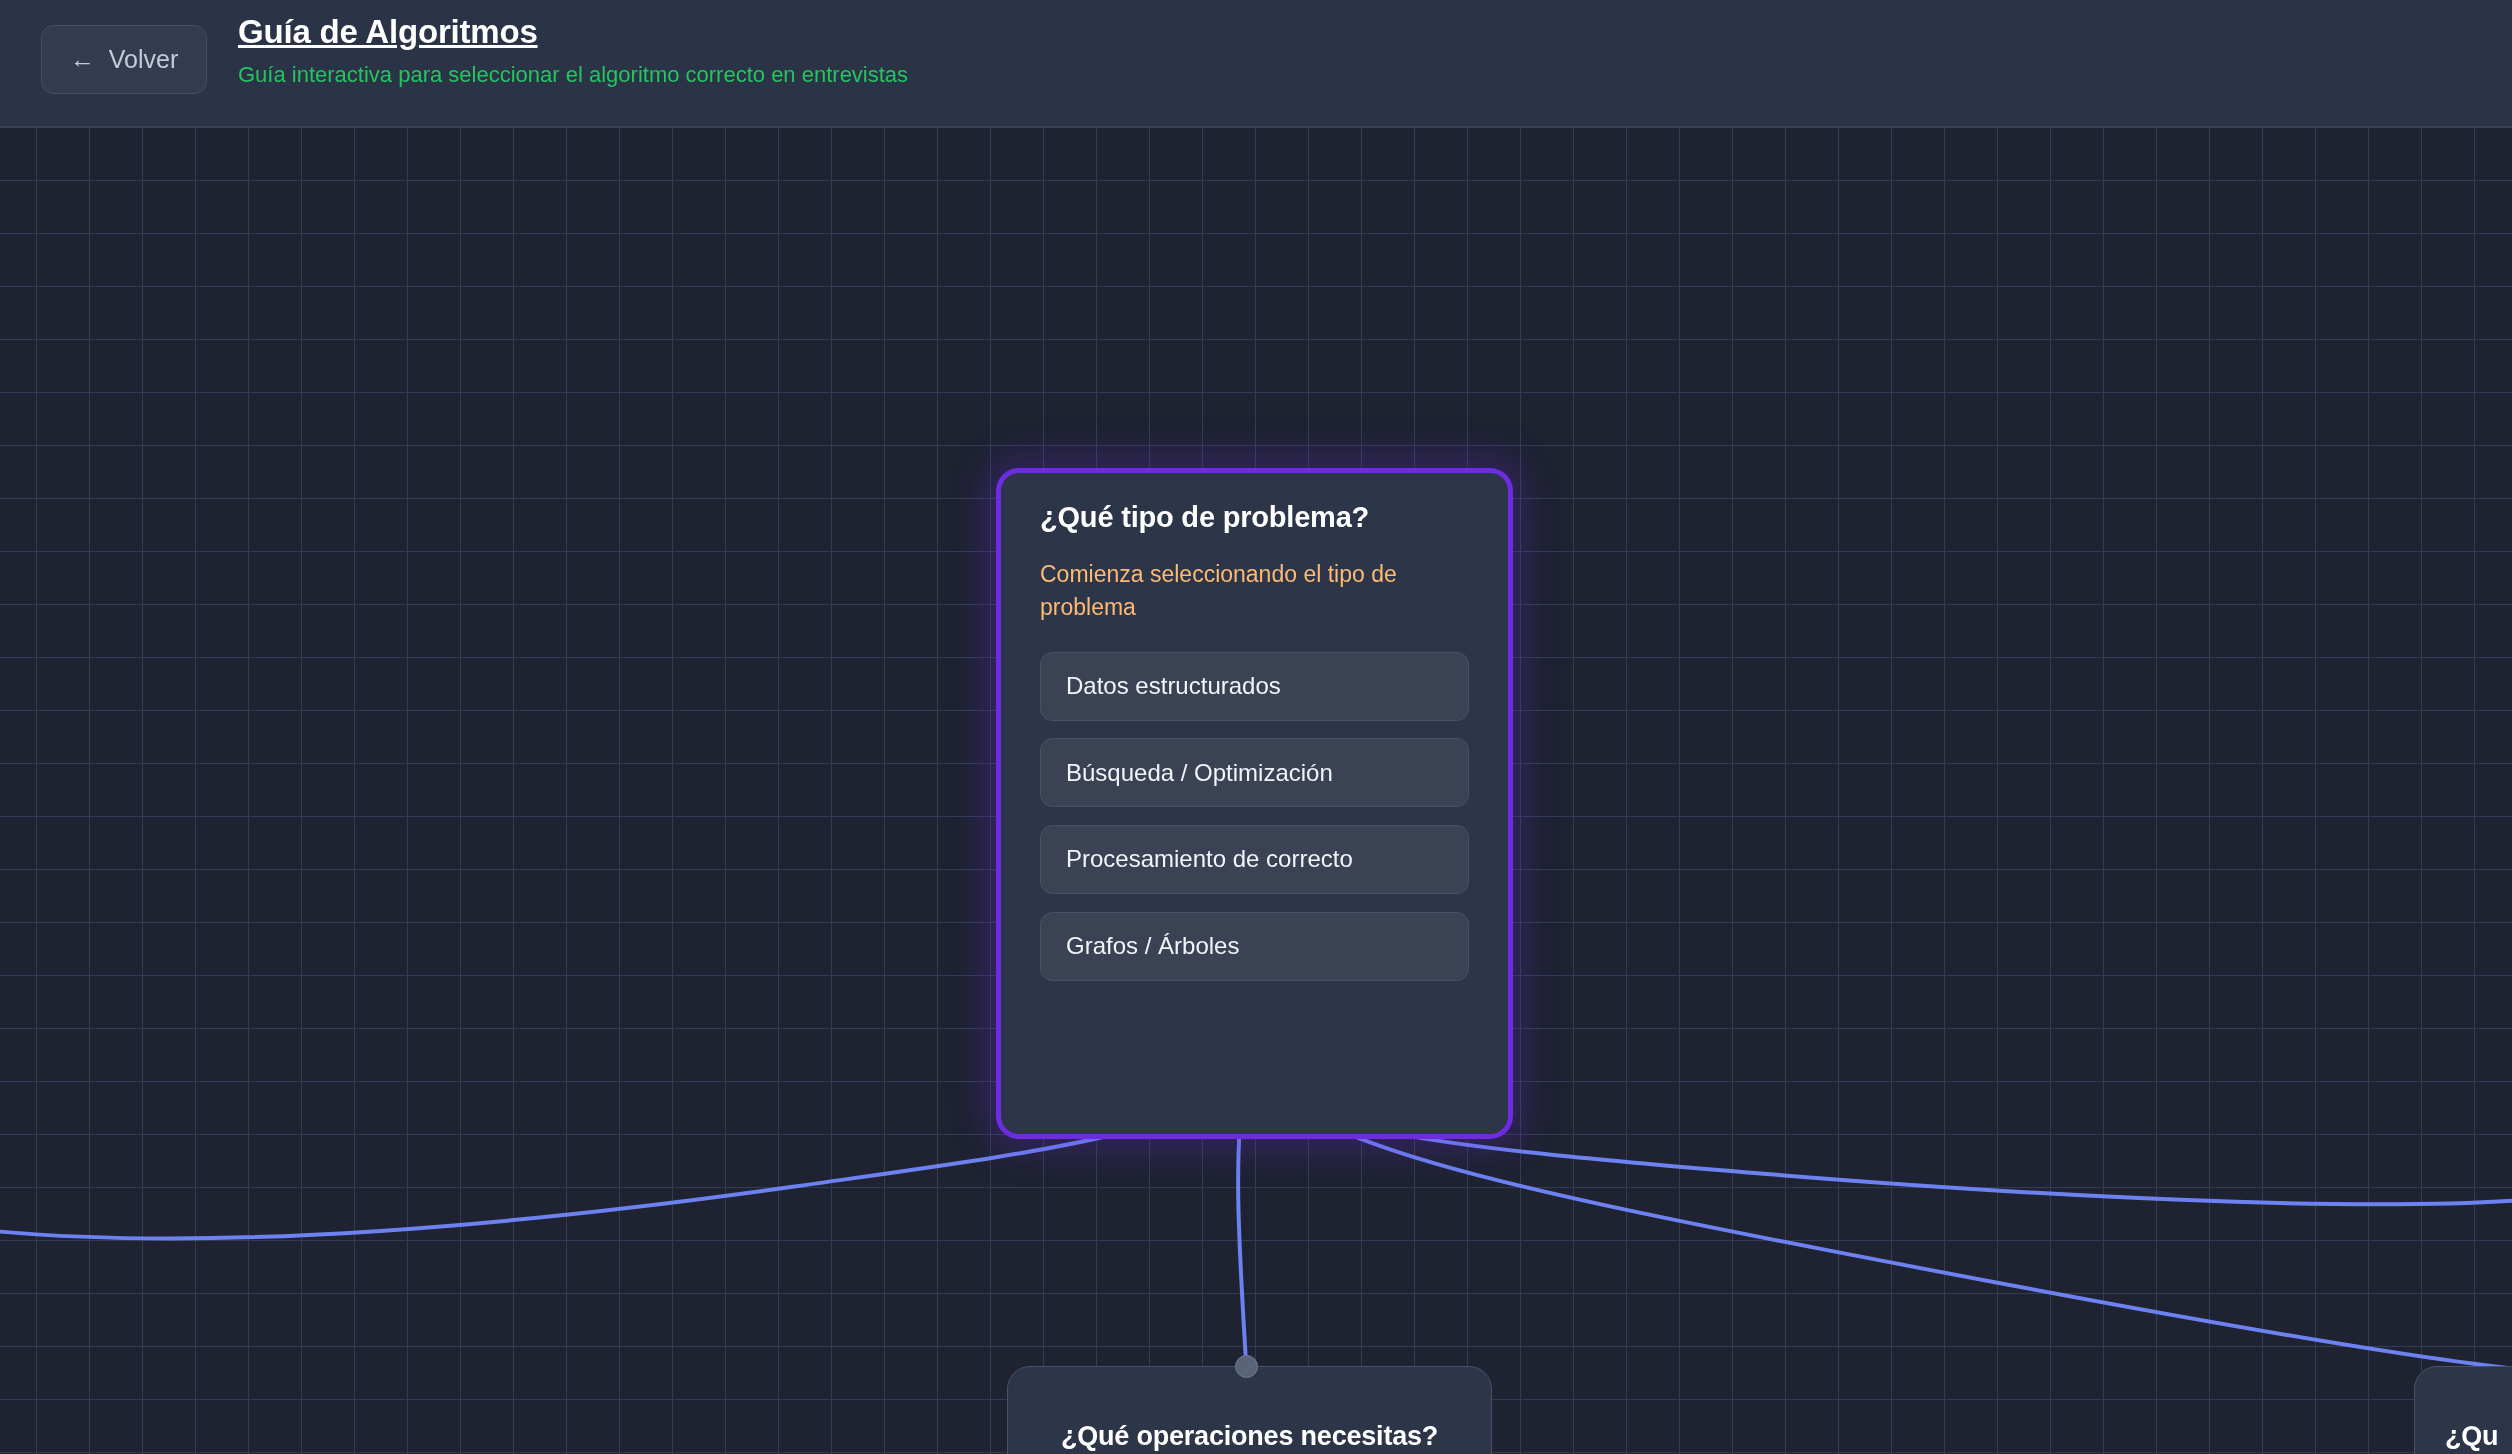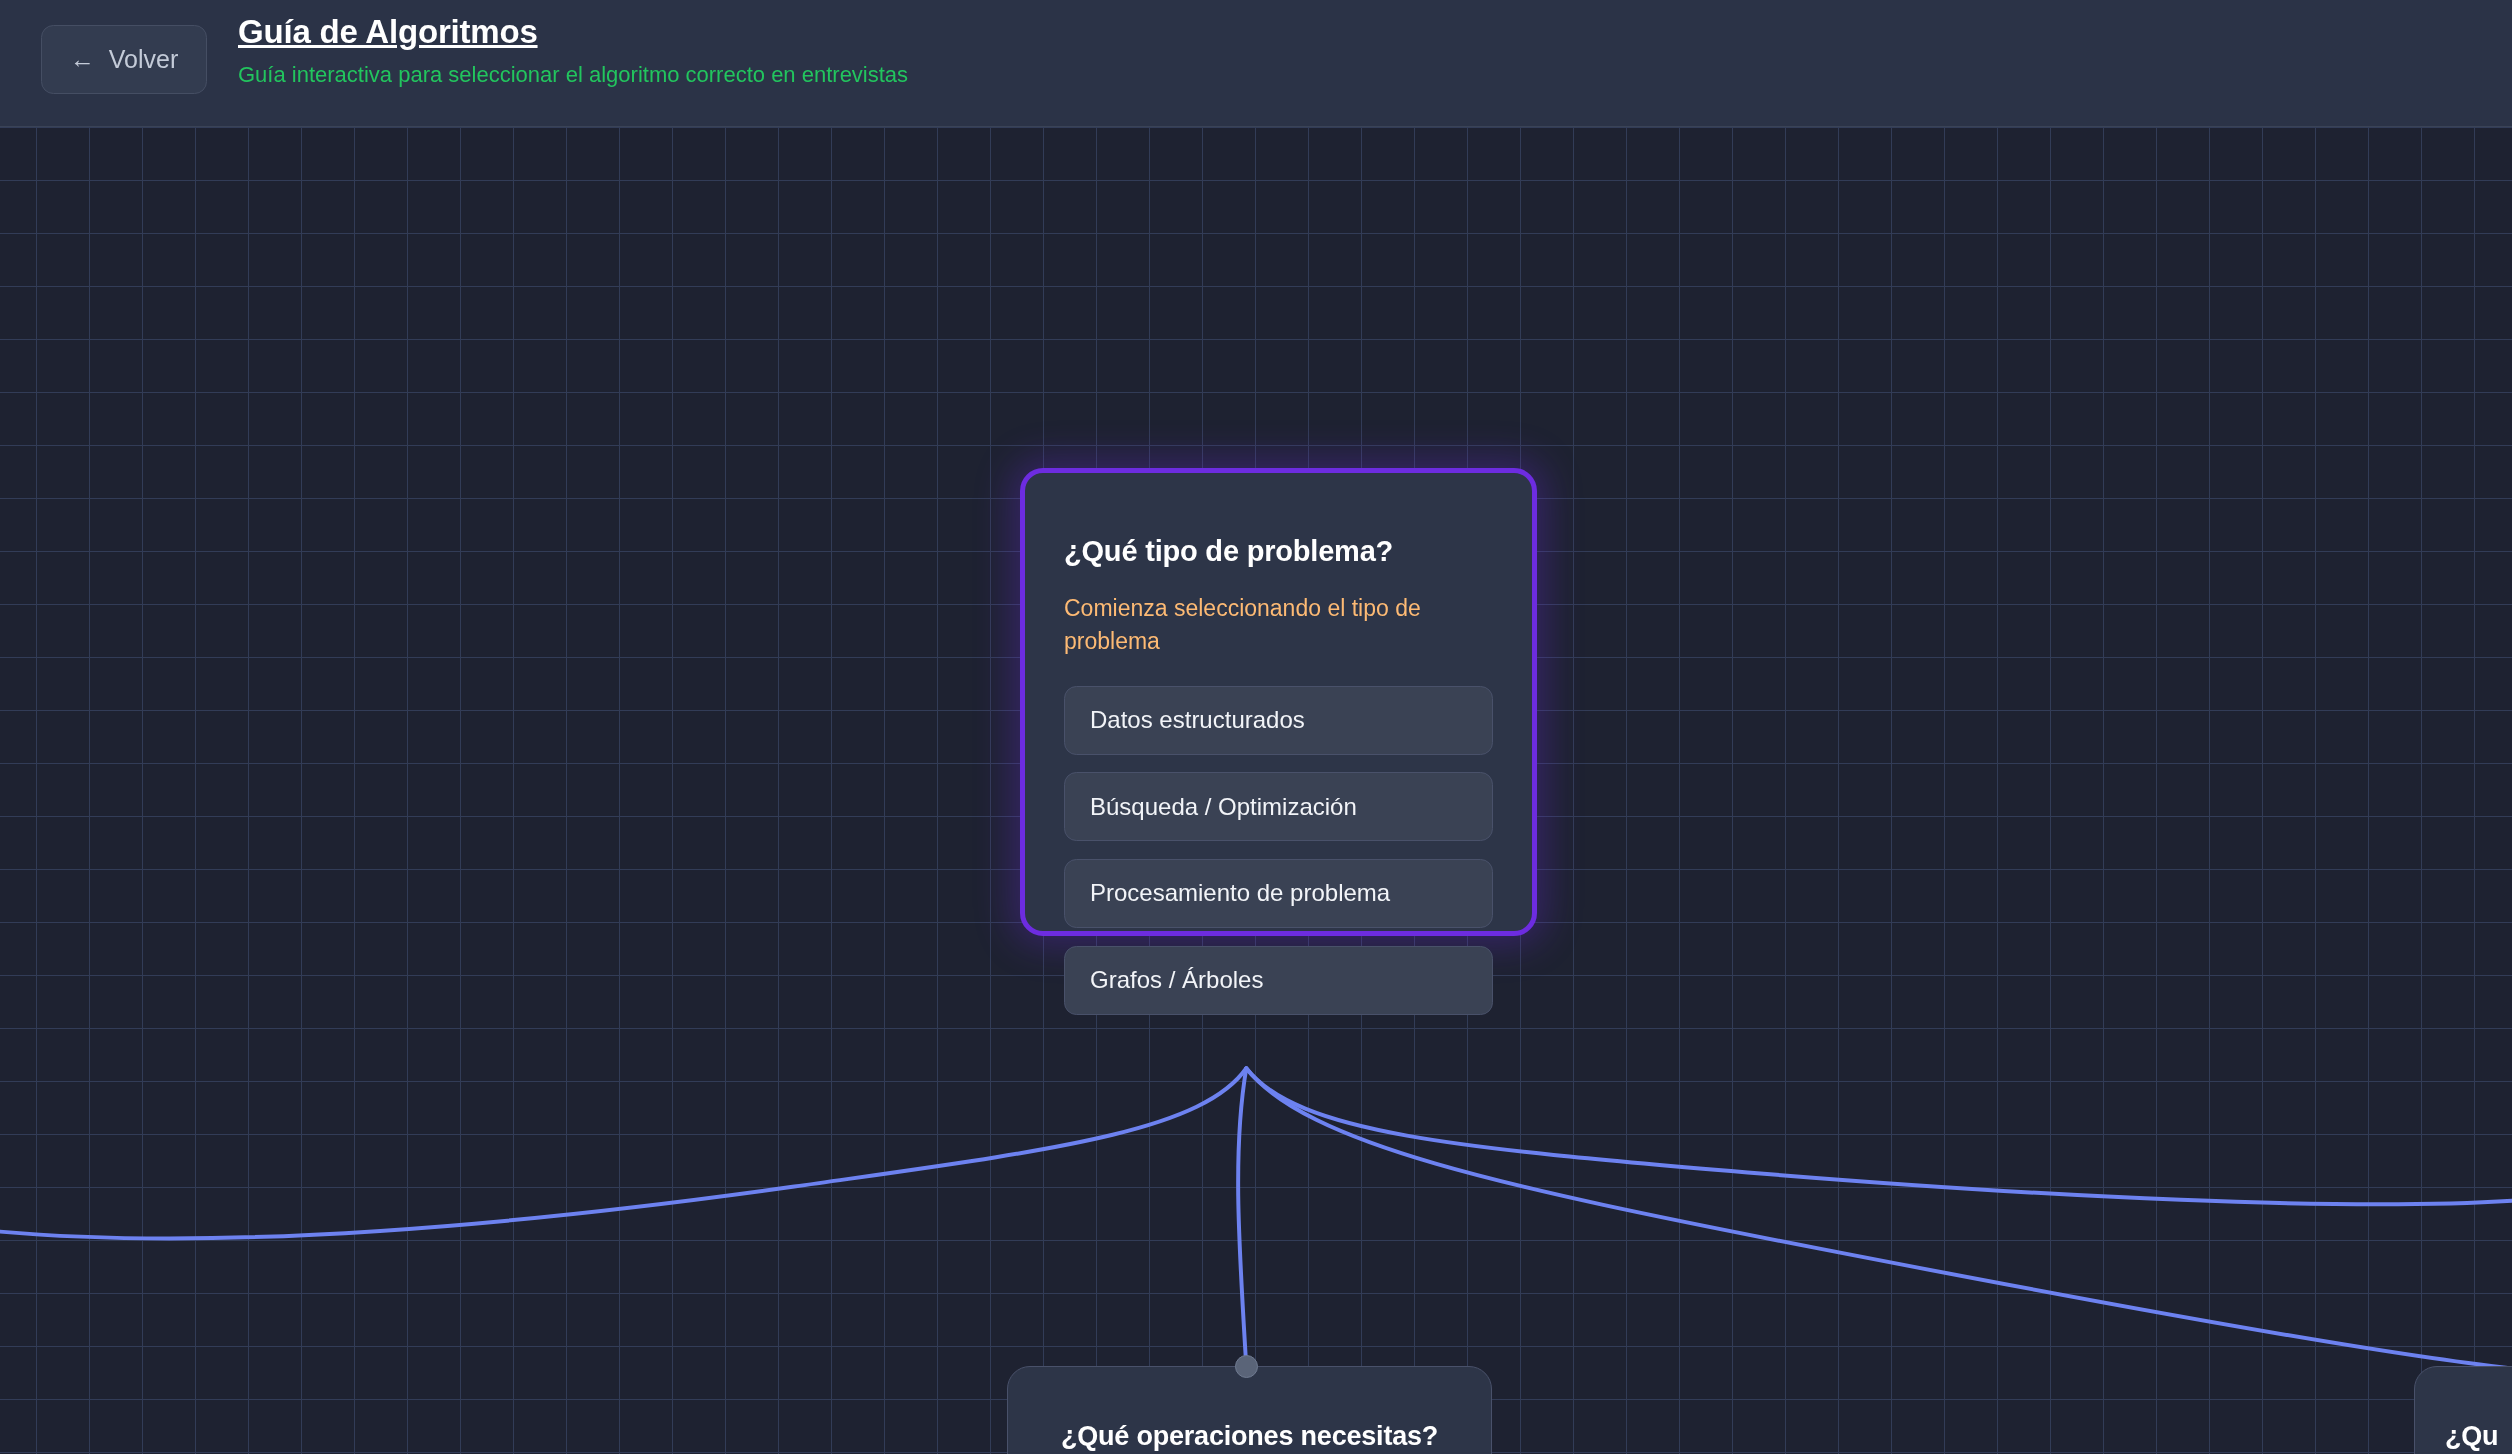--- a/index.html
+++ b/index.html
@@ -58,25 +58,24 @@
 
   
   .node{
     position:absolute;
     background:#2d3548;
     border-radius:23px;
     z-index:10;
   }
   #node-problem-type{
     left:996px; top:341px;
-    width:517px; height:468px;
+    width:517px; height:671px;
     border:5.3px solid #6d2ce0;
     box-shadow:0 0 37px 8.8px rgba(109,44,224,0.30);
-    padding:60px 39px 0 39px;
-    margin-left:24px;
+    padding:26px 39px 0 39px;
   }
   .node-title{
     font-size:29px; font-weight:bold; color:#ffffff;
     line-height:1.25; letter-spacing:-0.2px;
   }
   .node-desc{
     font-size:23px; color:#fdba74; line-height:1.42;
     margin-top:23px;
   }
   .option-list{ margin-top:28px; display:flex; flex-direction:column; gap:17.7px; }
@@ -147,21 +146,21 @@
       <path d="M1412,1066 C1480,1152 1700,1200 2060,1270 C2420,1340 2700,1390 2846,1406"></path>
     </g>
   </svg>
 
   <div class="node" id="node-problem-type">
     <div class="node-title">¿Qué tipo de problema?</div>
     <div class="node-desc">Comienza seleccionando el tipo de problema</div>
     <div class="option-list">
       <div class="option-btn">Datos estructurados</div>
       <div class="option-btn">Búsqueda / Optimización</div>
-      <div class="option-btn">Procesamiento de problema</div>
+      <div class="option-btn">Procesamiento de correcto</div>
       <div class="option-btn">Grafos / Árboles</div>
     </div>
   </div>
 
   <div class="node-handle" style="left:1235px; top:1228px;"></div>
 
   <div class="node" id="node-operations">
     <div class="node-title">¿Qué operaciones necesitas?</div>
   </div>
 

